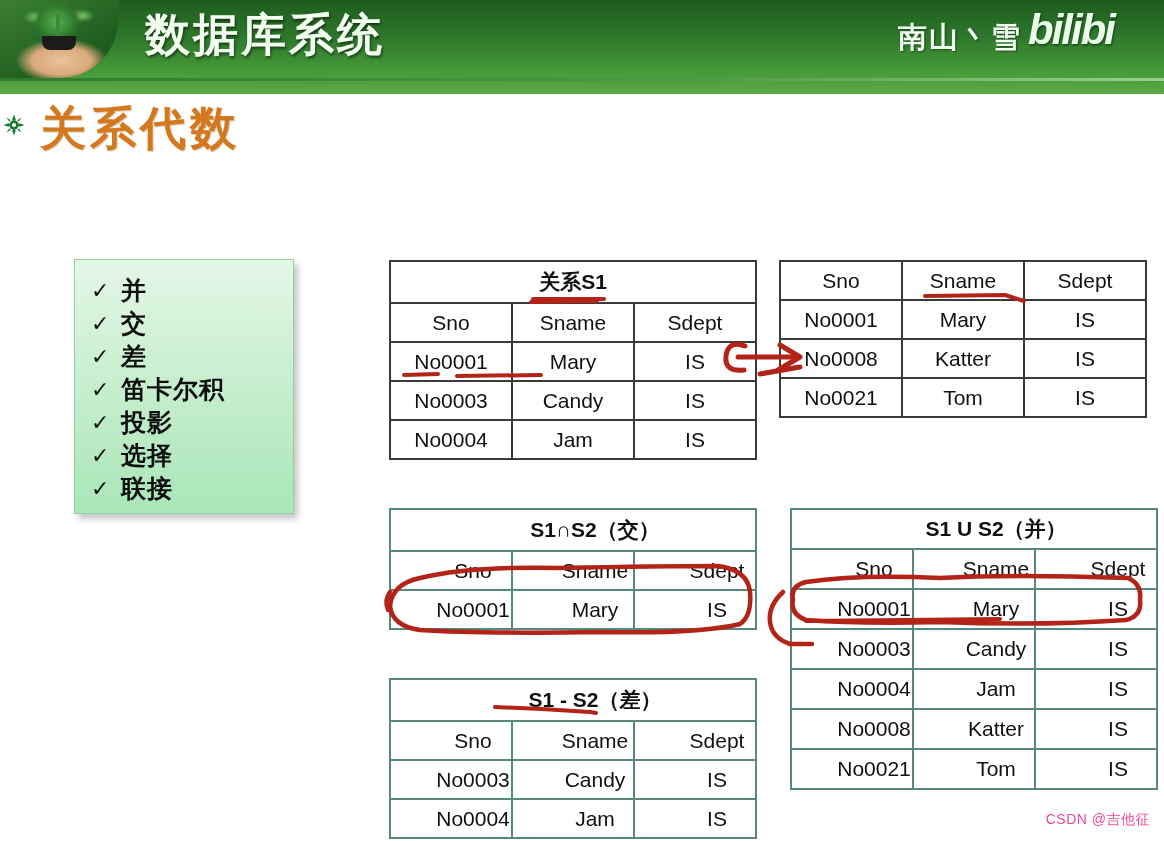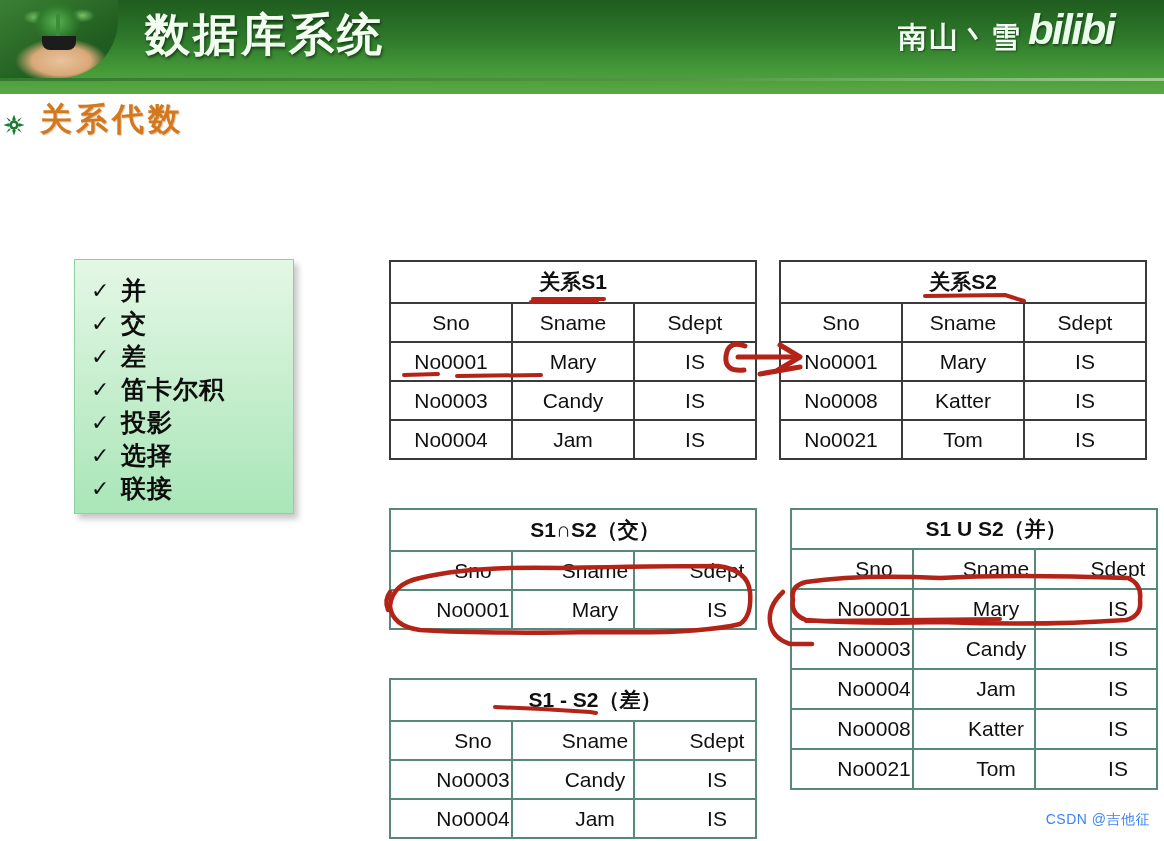--- a/index.html
+++ b/index.html
@@ -98,21 +98,21 @@
   }
   #title-bullet {
     position: absolute;
     left: 3px; top: 16px;
     width: 22px; height: 22px;
   }
   #slide-title-text {
     position: absolute;
     left: 40px; top: 0px;
     font-family: Liberation Serif, serif;
-    font-size: 32px;
+    font-size: 46px;
     font-weight: 700;
     color: #d4781e;
     letter-spacing: 4px;
     text-shadow: 1px 1px 1px rgba(150,90,20,0.35);
     text-align: right;
   }
 
   
   #checklist-box {
     position: absolute;
@@ -190,21 +190,21 @@
     left: 0; top: 0;
     width: 1164px; height: 841px;
     pointer-events: none;
   }
 
   
   #csdn-watermark {
     position: absolute;
     right: 14px; bottom: 12px;
     font-size: 14px;
-    color: #3b82f6;
+    color: #ec4899;
     font-family: "Liberation Sans", "DejaVu Sans", sans-serif;
     letter-spacing: 0.5px;
     text-align: right;
   }
 </style>
 </head>
 <body>
 
 <div id="header-banner">
   <div id="header-photo">
@@ -300,23 +300,20 @@
 </table>
 
 <table class="rel-table" id="table-s2">
   <colgroup>
       <col class="col-sno">
       <col class="col-sname">
       <col class="col-sdept">
     </colgroup>
   <tbody>
     <tr>
-      <td class="caption" colspan="3">关系S2</td>
-    </tr>
-    <tr>
       <td>Sno</td>
       <td>Sname</td>
       <td>Sdept</td>
     </tr>
     <tr>
       <td>No0001</td>
       <td>Mary</td>
       <td>IS</td>
     </tr>
     <tr>

